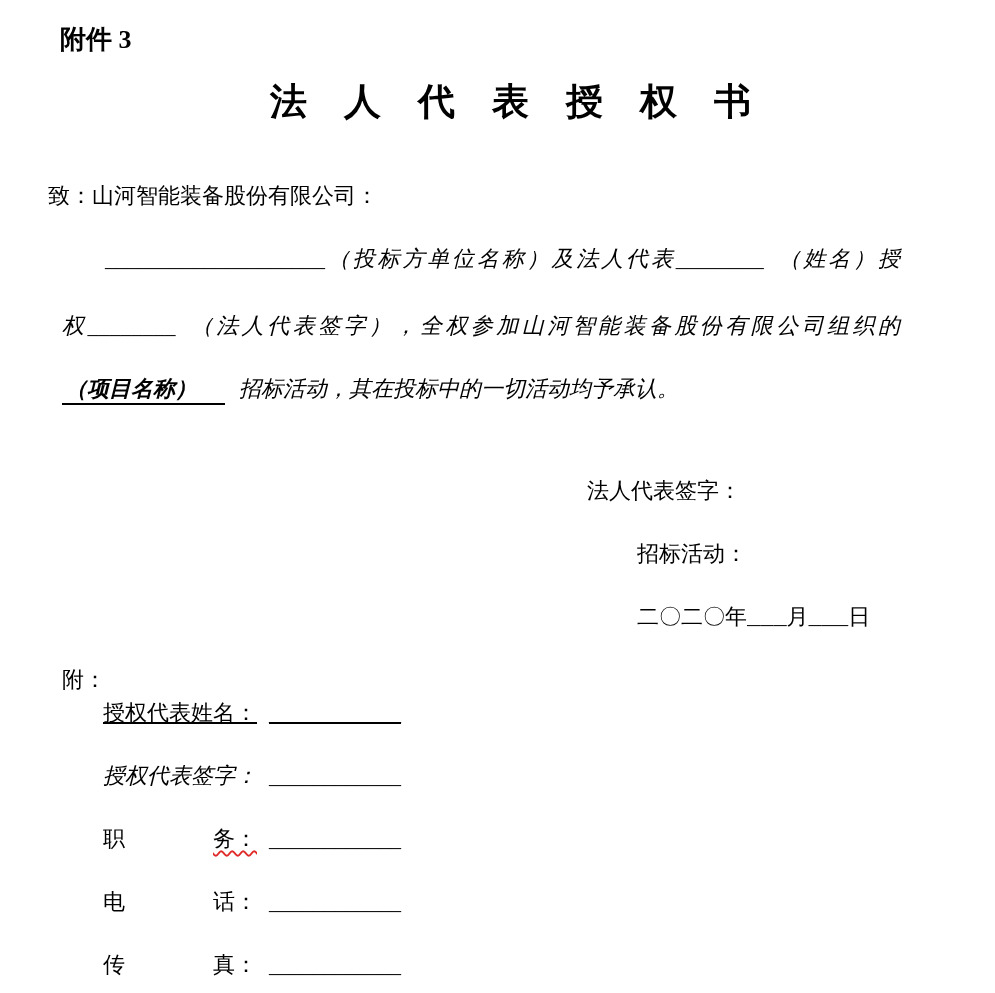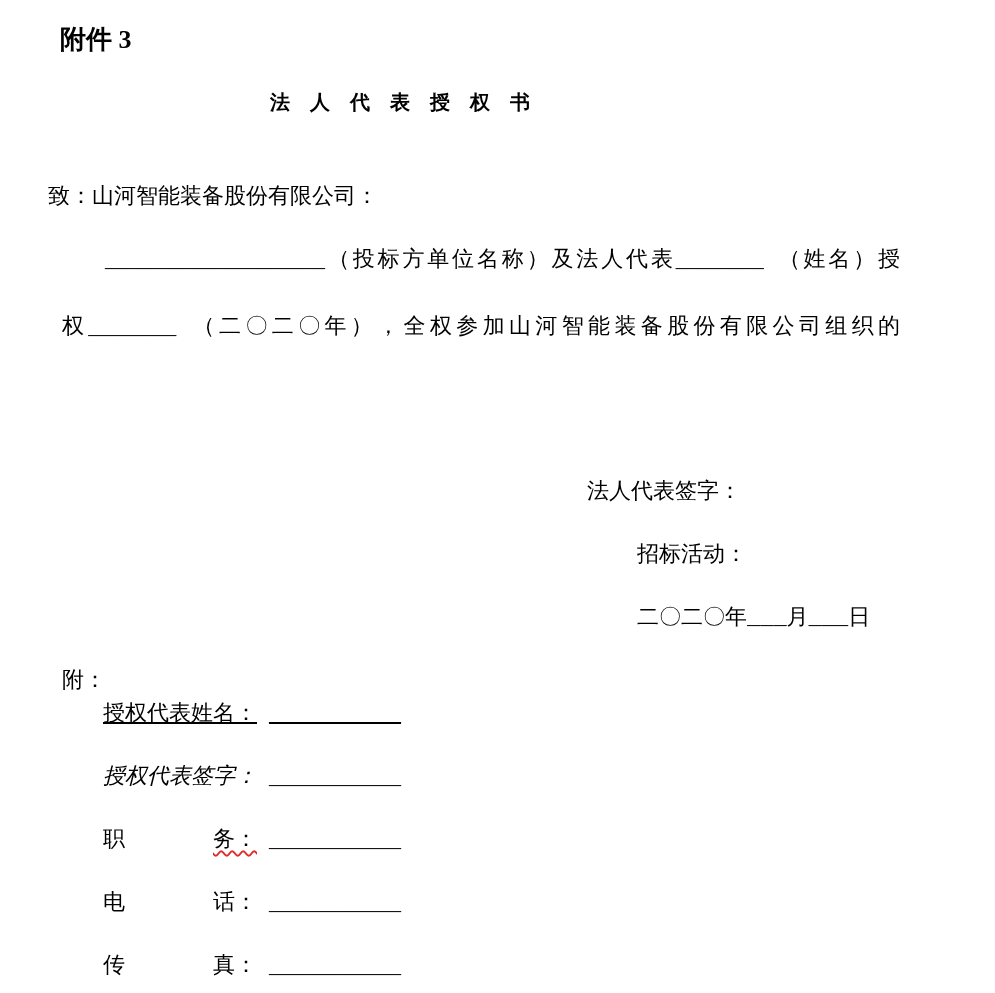--- a/index.html
+++ b/index.html
@@ -11,28 +11,28 @@
     font-family:"Liberation Serif","DejaVu Serif",serif;
     font-size:22px;
     overflow:hidden;
   }
   .attachment{
     position:absolute;left:60px;top:25px;
     font-size:26px;font-weight:bold;line-height:30px;
   }
   .title{
     position:absolute;left:270px;top:85px;
-    font-size:20px;font-weight:bold;line-height:34px;
+    font-size:37px;font-weight:bold;line-height:34px;
     white-space:nowrap;
   }
   .salutation{
     position:absolute;left:48px;top:181px;line-height:30px;white-space:nowrap;
   }
   .para-line{
-    position:absolute;left:62px;width:838px;line-height:30px;
+    position:absolute;left:62px;width:838px;line-height:30px;font-style:italic;
   }
   .lineA{
     top:244px;text-indent:43px;
     text-align:justify;text-align-last:justify;
   }
   .lineB{
     top:311px;
     text-align:justify;text-align-last:justify;
   }
   .lineC{top:374px;white-space:nowrap;}
@@ -70,22 +70,23 @@
 <div class="page">
 
   <div class="attachment">附件 3</div>
 
   <div class="title">法　人　代　表　授　权　书</div>
 
   <div class="salutation">致：山河智能装备股份有限公司：</div>
 
   <div class="para-line lineA"><span class="blank">____________________</span><span>（投标方单位名称）及法人代表</span><span class="blank">________</span><span class="t-sp">（姓名）授</span></div>
 
-  <div class="para-line lineB"><span>权</span><span class="blank">________</span><span class="t-sp">（二〇二〇年），全权参加山河智能装备股份有限公司组织的</span></div>
+  <div class="para-line lineB"><span>权</span><span class="blank">________</span><span class="t-sp">（法人代表签字），全权参加山河智能装备股份有限公司组织的</span></div>
 
+  <div class="para-line lineC"><span class="project">（项目名称）</span><span class="after-project">招标活动，其在投标中的一切活动均予承认。</span></div>
 
   <div class="sig sig1">法人代表签字：</div>
 
   <div class="sig sig2">招标活动：</div>
 
   <div class="sig sig3"><span>二〇二〇年</span><span class="blank">___</span><span>月</span><span class="blank">___</span><span>日</span></div>
 
   <div class="appendix-label">附：</div>
 
   <div class="app-row row1"><span>授权代表姓名：</span><span class="flag"></span><span class="blank">____________</span></div>

